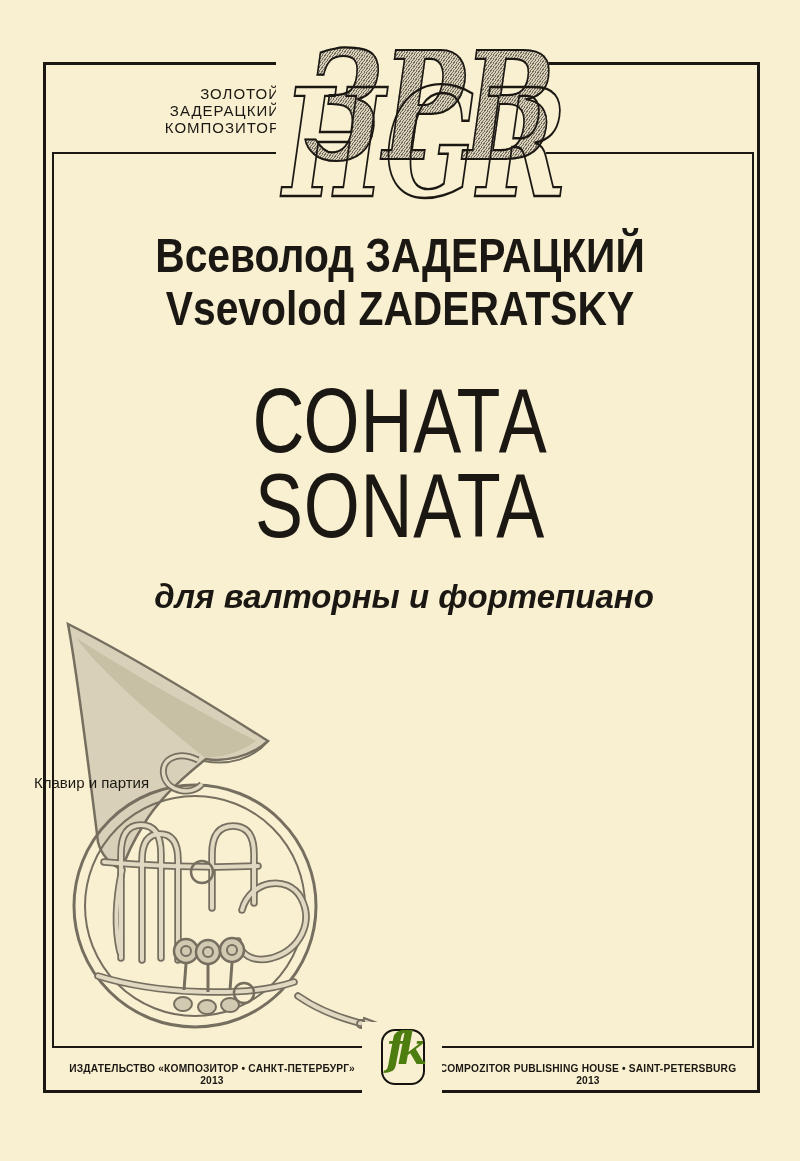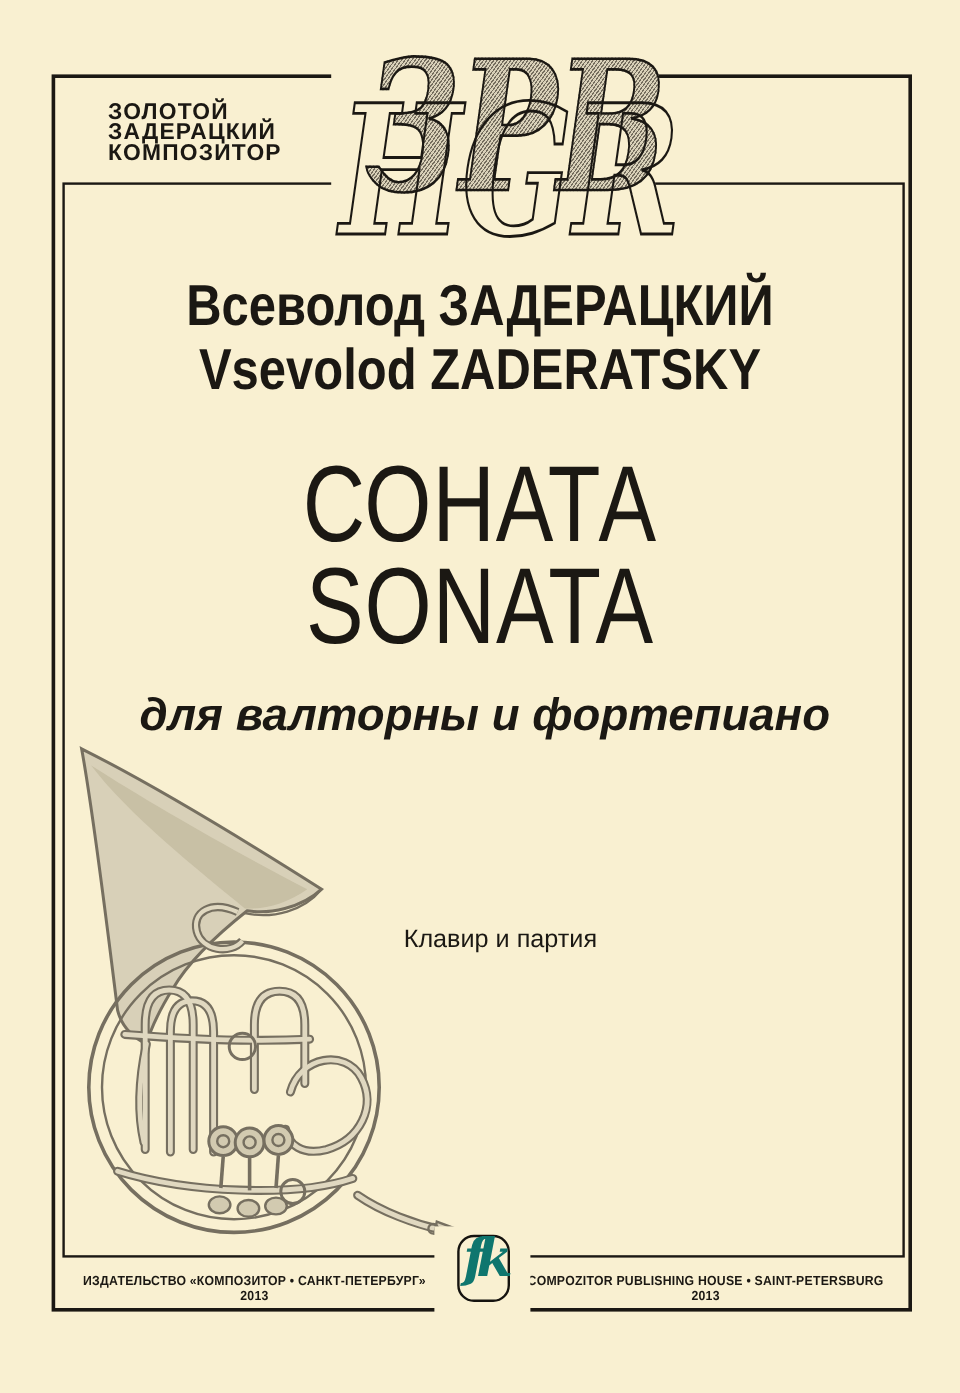--- a/index.html
+++ b/index.html
@@ -4,56 +4,56 @@
 <style>
   html,body{margin:0;padding:0;background:#f9f0d1;}
   .page{position:relative;width:800px;height:1161px;background:#f9f0d1;overflow:hidden;
         color:#1b1813;font-family:"Liberation Sans",sans-serif;}
   
   .outer-frame{position:absolute;left:43px;top:62px;width:717px;height:1031px;
        border:3.5px solid #1b1813;box-sizing:border-box;}
   .inner-frame{position:absolute;left:52px;top:152px;width:702px;height:896px;
        border:2px solid #1b1813;box-sizing:border-box;}
   
-  .mast-left{position:absolute;left:90px;top:85px;width:190px;text-align:left;
-       font-weight:700;font-size:19px;line-height:17px;letter-spacing:1px;}
+  .mast-left{position:absolute;left:90px;top:85px;width:190px;text-align:right;
+       font-weight:400;font-size:15px;line-height:17px;letter-spacing:1px;}
   .mast-right{position:absolute;left:560px;top:85px;width:190px;text-align:left;
        font-weight:700;font-size:15px;line-height:17px;letter-spacing:.3px;}
   
   .logo-top{position:absolute;left:276px;top:0;width:270px;height:202px;background:#f9f0d1;}
   .zrv,.hgr{position:absolute;font-family:"DejaVu Serif",serif;font-style:italic;font-weight:700;
        font-size:150px;line-height:150px;white-space:nowrap;transform-origin:0 0;}
   .zrv{left:29px;top:31px;transform:scaleX(.72);color:transparent;
        background:repeating-linear-gradient(135deg,#746d5e 0 1.1px,#d8d0b8 1.1px 2.8px);
        -webkit-background-clip:text;background-clip:text;-webkit-text-stroke:2.2px #1b1813;}
   .hgr{left:7px;top:68px;transform:scaleX(.72);color:transparent;-webkit-text-stroke:2.4px #1b1813;}
   
   .author{position:absolute;left:0;top:229px;width:800px;text-align:center;
        font-weight:700;font-size:48px;line-height:53px;transform:scaleX(.85);transform-origin:50% 0;}
   .worktitle{position:absolute;left:0;top:379px;width:800px;text-align:center;
        font-weight:400;font-size:90px;line-height:85px;transform:scaleX(.8);transform-origin:50% 0;
        letter-spacing:1px;}
   .subtitle{position:absolute;left:0;top:568px;width:800px;padding-left:8px;box-sizing:border-box;
-       text-align:center;font-weight:700;font-style:italic;font-size:38px;line-height:57px;}
+       text-align:center;font-weight:700;font-style:italic;font-size:33px;line-height:57px;}
   .edition{position:absolute;left:0;top:772px;width:800px;padding-left:34px;box-sizing:border-box;
-       text-align:center;font-weight:400;font-size:21px;line-height:22px;}
+       font-weight:400;font-size:15px;line-height:22px;}
   
   .horn{position:absolute;left:46px;top:608px;width:335px;height:440px;opacity:.92;}
   
   .footer-left,.footer-right{position:absolute;top:1062px;width:320px;text-align:center;
        font-weight:700;font-size:11px;line-height:12px;letter-spacing:.2px;
        transform:scaleX(.93);transform-origin:50% 0;}
   .footer-left{left:52px;}
   .footer-right{left:428px;}
   
   .logo-bottom{position:absolute;left:362px;top:1022px;width:80px;height:74px;background:#f9f0d1;}
   .fk-box{position:absolute;left:19px;top:7px;width:44px;height:56px;border:2.5px solid #15130f;
        border-radius:14px;box-sizing:border-box;}
   .fk{position:absolute;left:3px;top:-8px;font-family:"DejaVu Serif",serif;font-style:italic;
-       font-weight:700;font-size:44px;letter-spacing:-8px;color:#0f766e;}
+       font-weight:700;font-size:44px;letter-spacing:-8px;color:#4d7c0f;}
 </style>
 </head>
 <body>
 
 <div class="page">
 
   <div class="outer-frame"></div>
   <div class="inner-frame"></div>
 
   <div class="mast-left">

